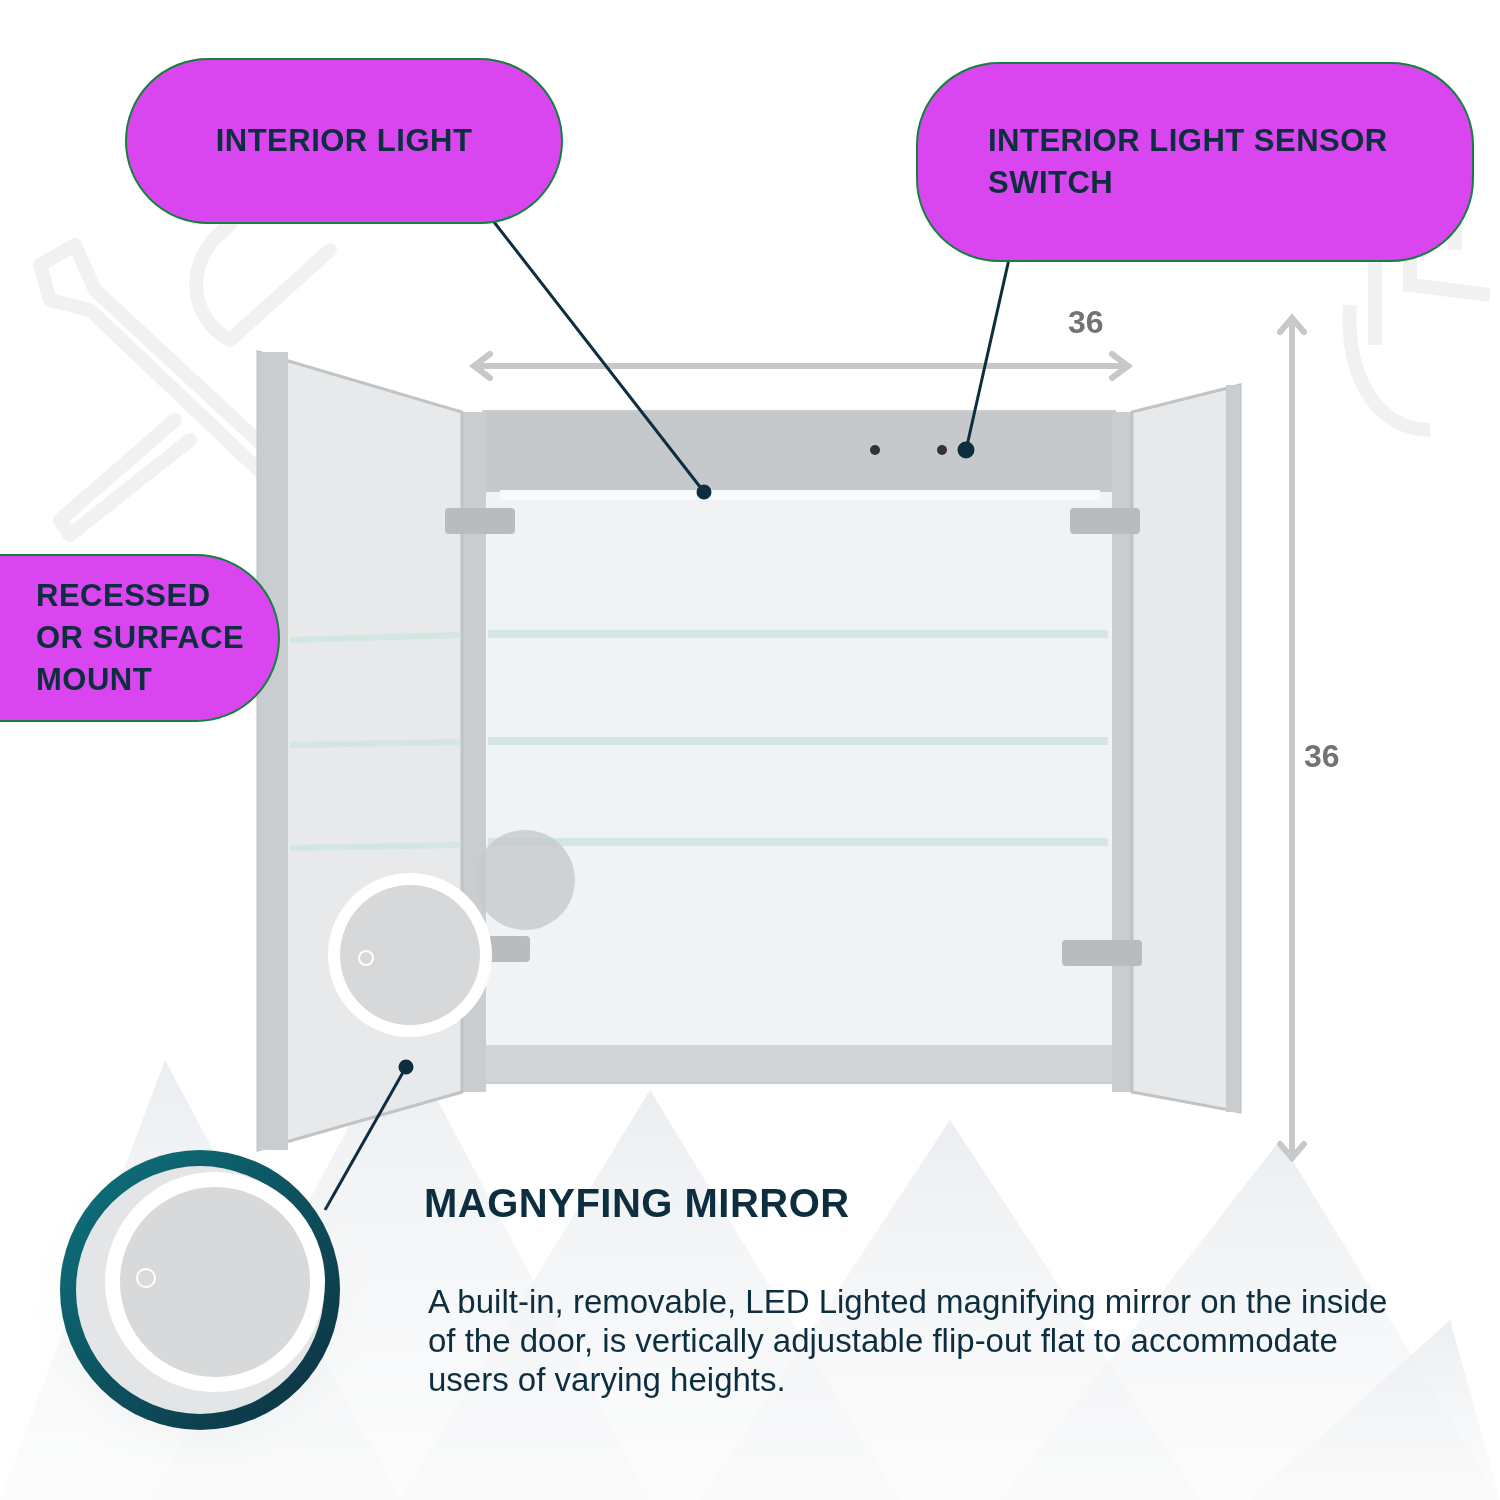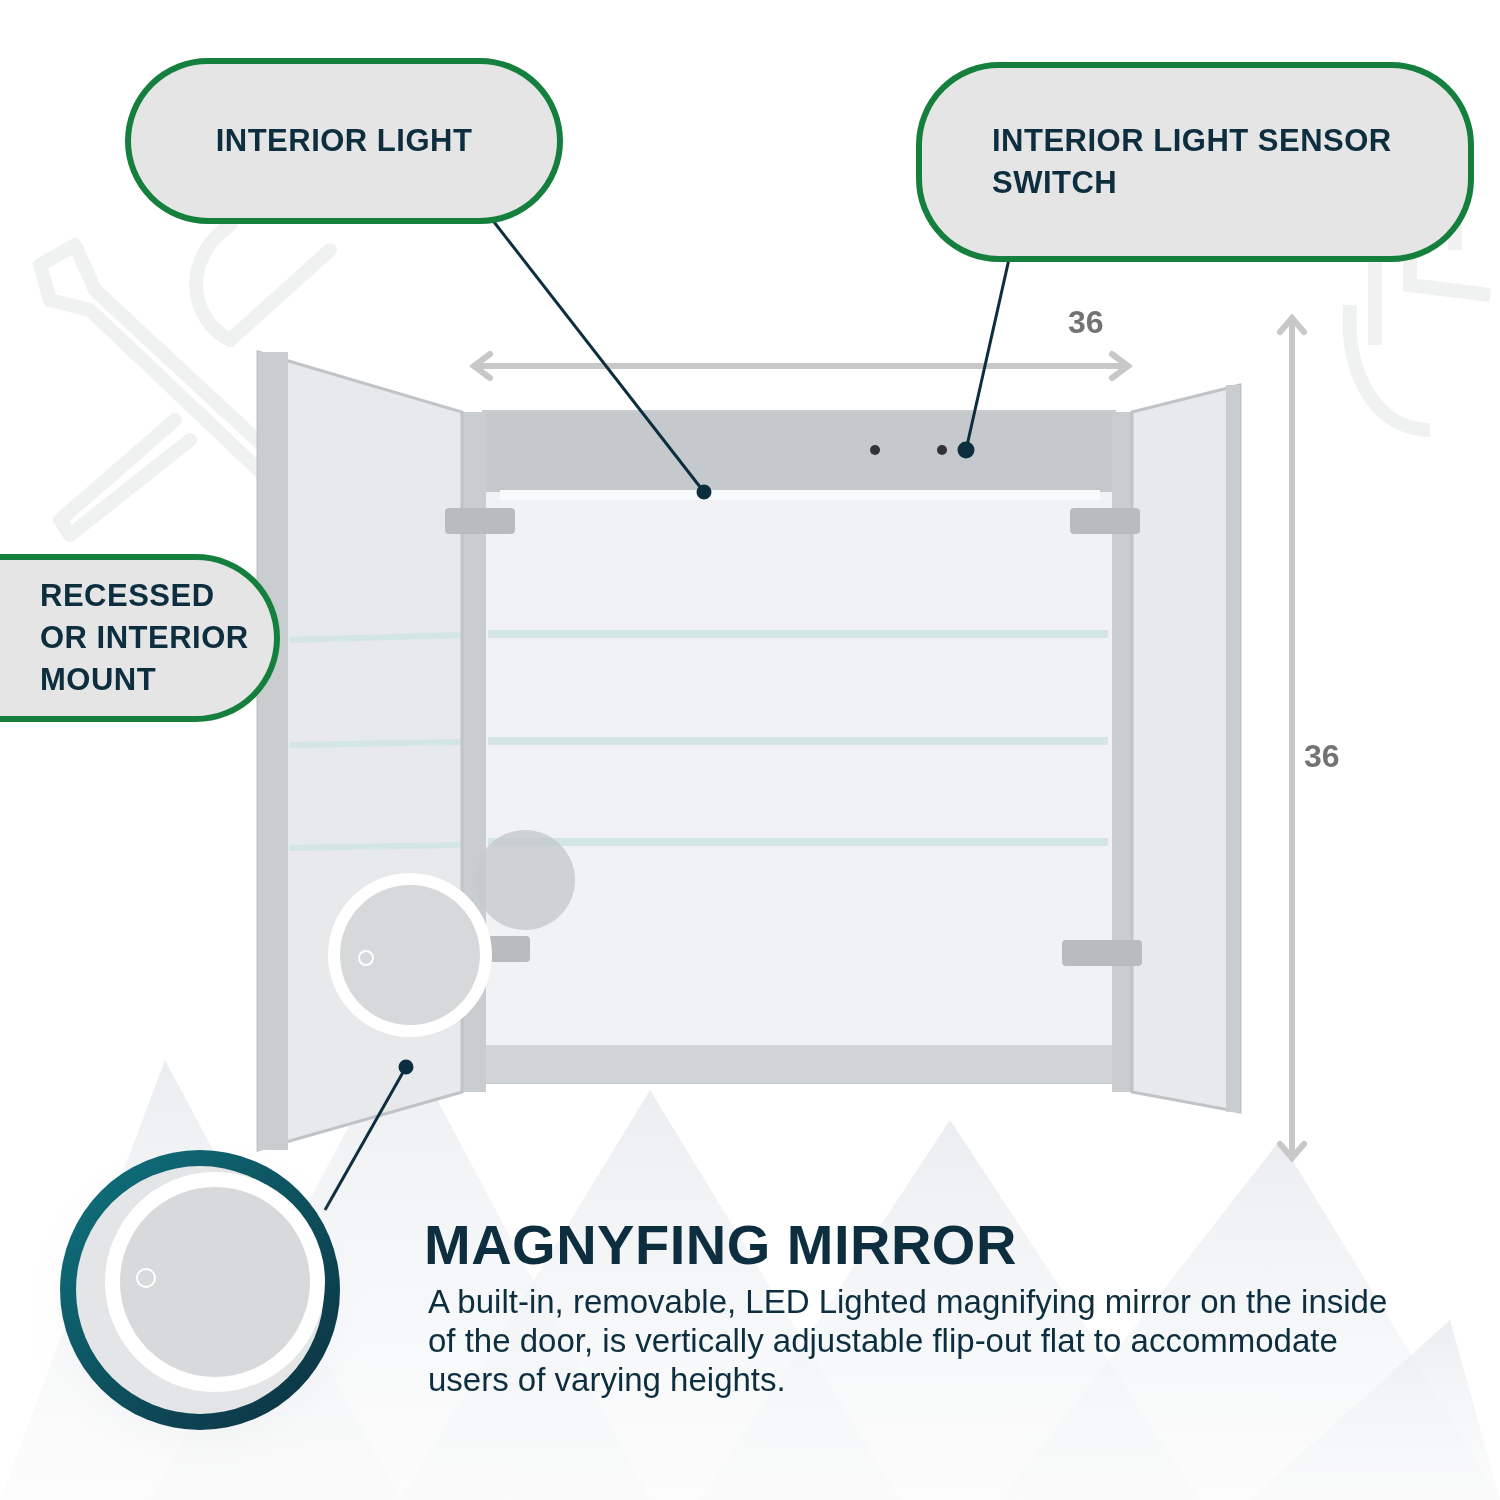--- a/index.html
+++ b/index.html
@@ -6,38 +6,38 @@
   body {
     width:1500px; height:1500px; position:relative; overflow:hidden;
     background:#ffffff;
     font-family:"Liberation Sans", "DejaVu Sans", sans-serif;
     color:#0d2e3e;
   }
   .bg-layer { position:absolute; left:0; top:0; width:1500px; height:1500px; }
 
   
   .pill {
-    position:absolute; border:6px solid #15803d; background:#e5e5e5;
+    position:absolute; border:2px solid #15803d; background:#d946ef;
     box-sizing:border-box; display:flex; align-items:center;
     font-weight:700; letter-spacing:0.5px; font-size:31px; line-height:42px;
     color:#0d2e3e;
   }
   .pill-interior { left:125px; top:58px; width:438px; height:166px; border-radius:83px; justify-content:center; }
   .pill-sensor { left:916px; top:62px; width:558px; height:200px; border-radius:83px; padding-left:70px; }
   .pill-mount {
     left:-40px; top:554px; width:320px; height:168px;
     border-radius:0 84px 84px 0; padding-left:74px;
   }
   .pill-text { white-space:pre-line; }
 
   
   .dim { position:absolute; color:#737373; font-weight:700; font-size:32px; }
 
   
-  .feature-title { position:absolute; left:424px; top:1212px; font-size:56px; font-weight:700; color:#0d2e3e; letter-spacing:0.5px; }
+  .feature-title { position:absolute; left:424px; top:1181px; font-size:40px; font-weight:700; color:#0d2e3e; letter-spacing:0.5px; }
   .feature-desc {
     position:absolute; left:428px; top:1282px; width:960px;
     font-size:33px; line-height:39px; color:#0d2e3e;
   }
 </style>
 </head>
 <body>
 
 <svg class="bg-layer" viewBox="0 0 1500 1500">
   <defs>
@@ -142,21 +142,21 @@
 
 <div class="pill pill-interior">
   <span class="pill-text">INTERIOR LIGHT</span>
 </div>
 <div class="pill pill-sensor">
   <span class="pill-text">INTERIOR LIGHT SENSOR
 SWITCH</span>
 </div>
 <div class="pill pill-mount">
   <span class="pill-text">RECESSED
-OR INTERIOR
+OR SURFACE
 MOUNT</span>
 </div>
 
 <div class="dim" style="left:1068px; top:304px;">36</div>
 <div class="dim" style="left:1304px; top:738px;">36</div>
 
 <div class="feature-title">MAGNYFING MIRROR</div>
 <div class="feature-desc">A built-in, removable, LED Lighted magnifying mirror on the inside of the door, is vertically adjustable flip-out flat to accommodate users of varying heights.</div>
 
 </body></html>

